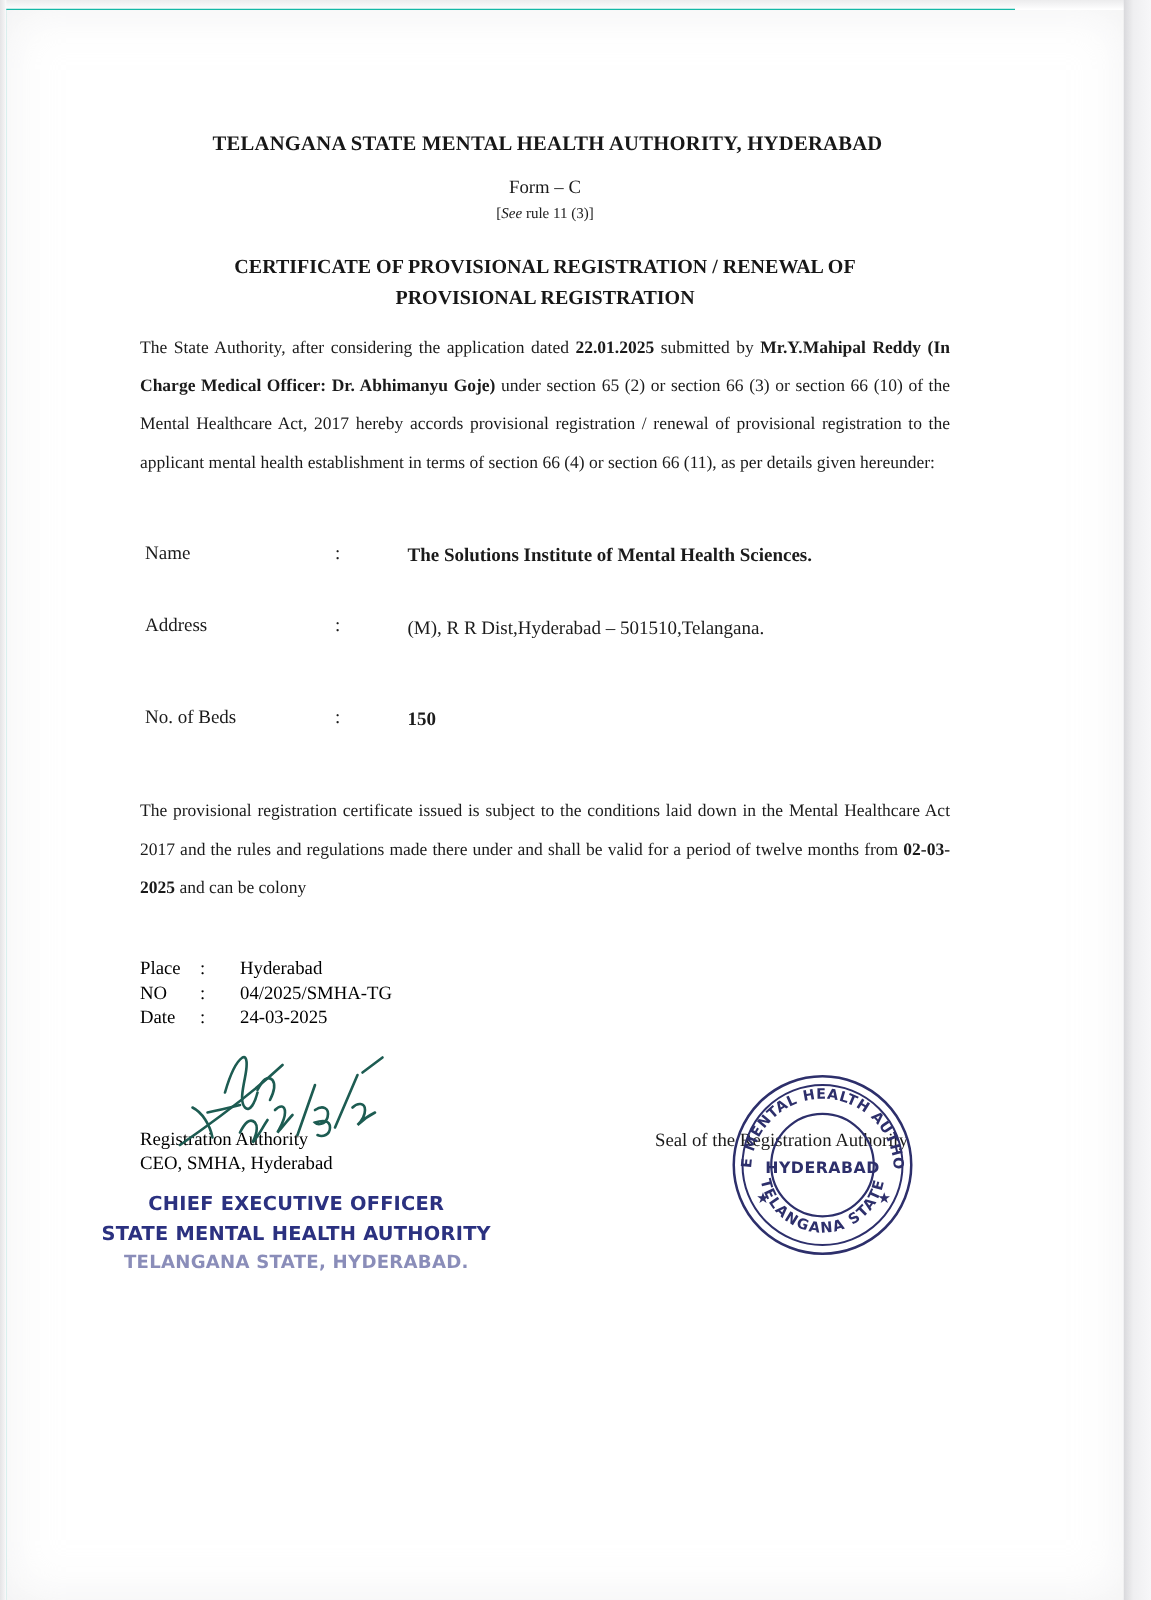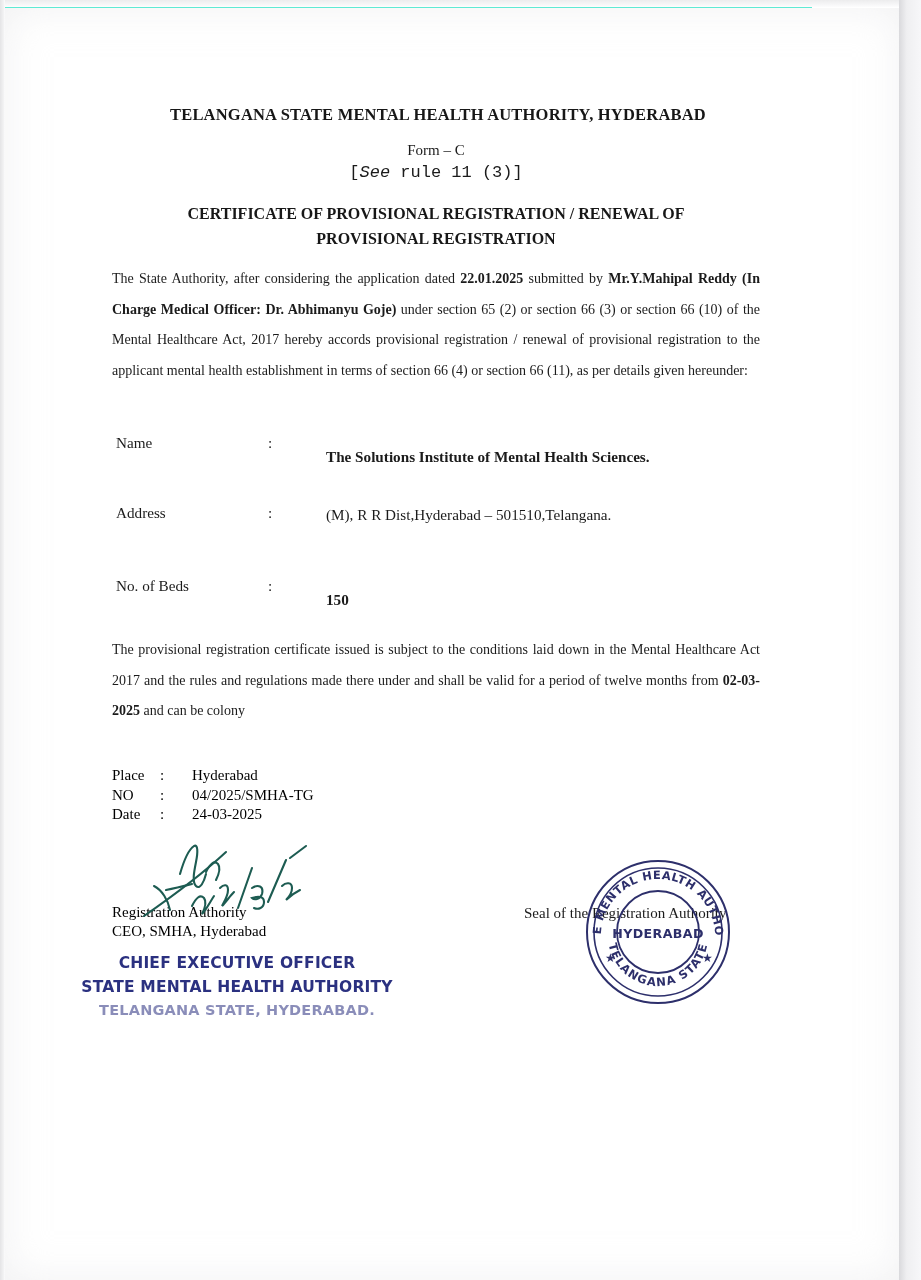--- a/index.html
+++ b/index.html
@@ -13,21 +13,21 @@
     position: relative;
     font-family: "Liberation Serif", serif;
     overflow: hidden;
   }
 
   
   #scan-page {
     position: absolute;
     left: 0; top: 0;
     width: 812px; height: 1280px;
-    background: #5eead4;
+    background: #14b8a6;
   }
   #paper-sheet {
     position: absolute;
     left: 5px; top: 8px;
     width: 896px;
     height: 1272px;
     background: #ffffff;
     box-shadow: inset 0 0 40px rgba(230,230,232,0.55);
   }
   #scan-edge-top {
@@ -63,21 +63,21 @@
     color: #171717;
   }
   #org-title { position: absolute; top: 105px; left: 16px; width: 620px; }
 
   #form-code {
     position: absolute; top: 142px; left: 0; width: 648px;
     text-align: center; font-size: 15px;
   }
   #form-rule {
     position: absolute; top: 163px; left: 0; width: 648px;
-    text-align: center; font-size: 17px; font-family: Liberation Mono, monospace;
+    text-align: center; font-size: 12px;
   }
   #form-rule .italic-see { font-style: italic; }
 
   #cert-title {
     position: absolute; top: 201px; left: 0; width: 648px;
     text-align: center; font-size: 16px; font-weight: bold;
     line-height: 25px; color: #171717;
   }
 
   .body-para {
@@ -114,21 +114,21 @@
   .detail-colon {
     width: 22px;
     flex: none;
     color: #1b1b1b;
   }
   .detail-value {
     flex: 1;
     padding-left: 36px;
     line-height: 22px;
   }
-  .detail-value.bold { font-weight: bold; margin-top: 12px; }
+  .detail-value.bold { font-weight: bold; }
   .detail-value .addr-line { display: block; }
 
   
   #issue-block {
     position: absolute;
     left: 112px;
     top: 766px;
     font-size: 15px;
     line-height: 19.5px;
   }

